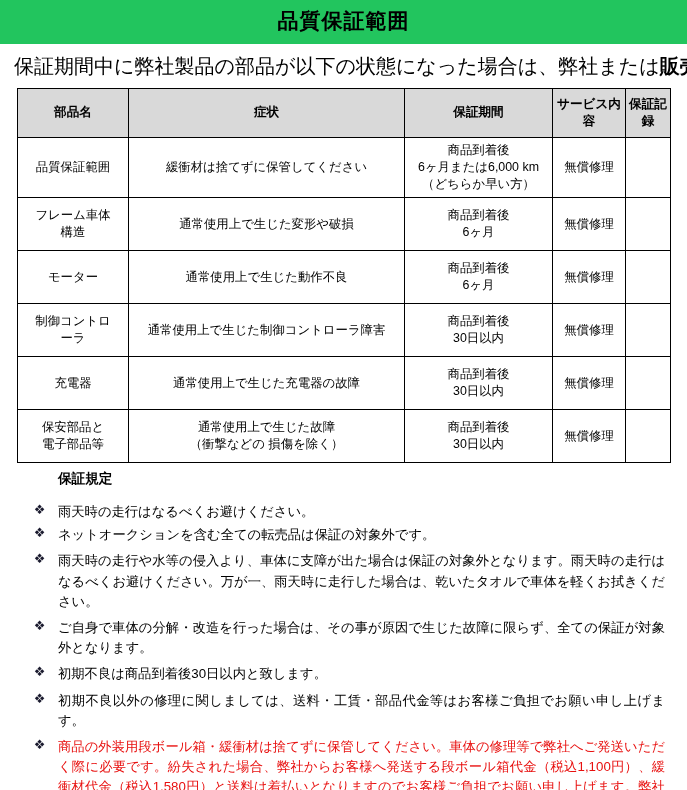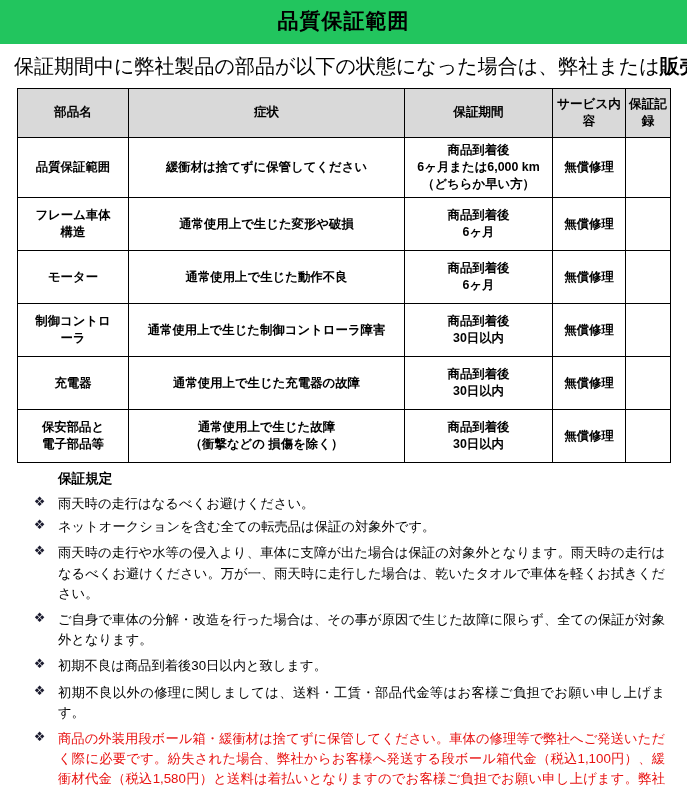--- a/index.html
+++ b/index.html
@@ -68,38 +68,38 @@
     padding: 4px 2px;
   }
   table.warranty thead th {
     background: #d9d9d9;
     font-weight: bold;
     height: 40px;
     font-size: 12.6px;
   }
   table.warranty tbody td {
     height: 44px;
-    font-weight: bold;
+    font-weight: normal;
   }
   col.c-part   { width: 111px; }
   col.c-symp   { width: 276px; }
   col.c-period { width: 148px; }
   col.c-serv   { width: 73px; }
   col.c-rec    { width: 45px; }
 
   
   .provisions {
     margin-top: 7px;
     padding: 0 10px 0 0;
   }
   .prov-heading {
     font-size: 13.6px;
     font-weight: bold;
     margin-left: 58px;
-    margin-bottom: 6px;
+    margin-bottom: 14px;
     line-height: 1.3;
   }
   ul.prov-list {
     list-style: none;
     margin: 0;
     padding: 0;
   }
   ul.prov-list > li {
     position: relative;
     padding-left: 58px;

